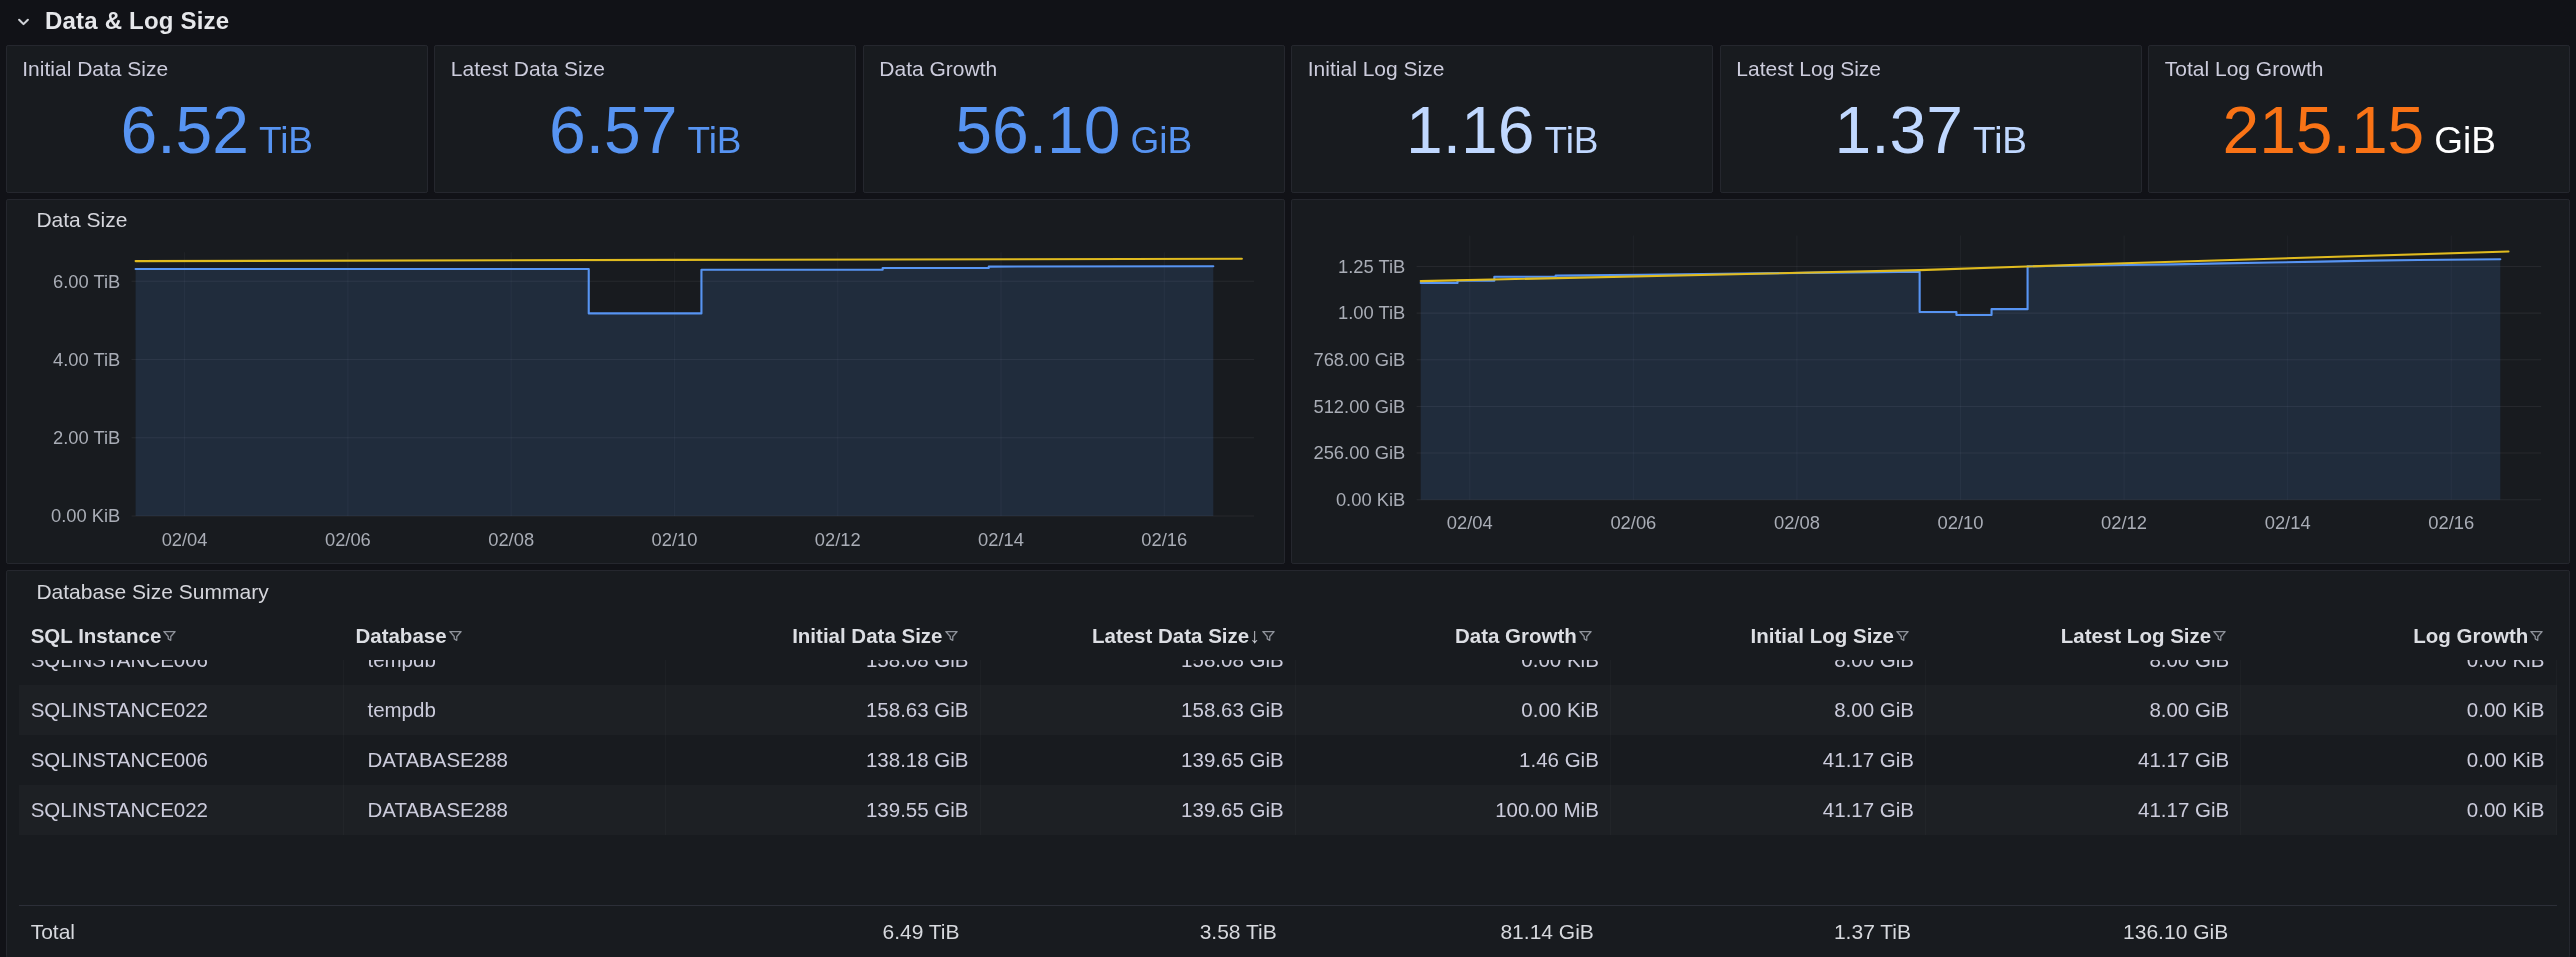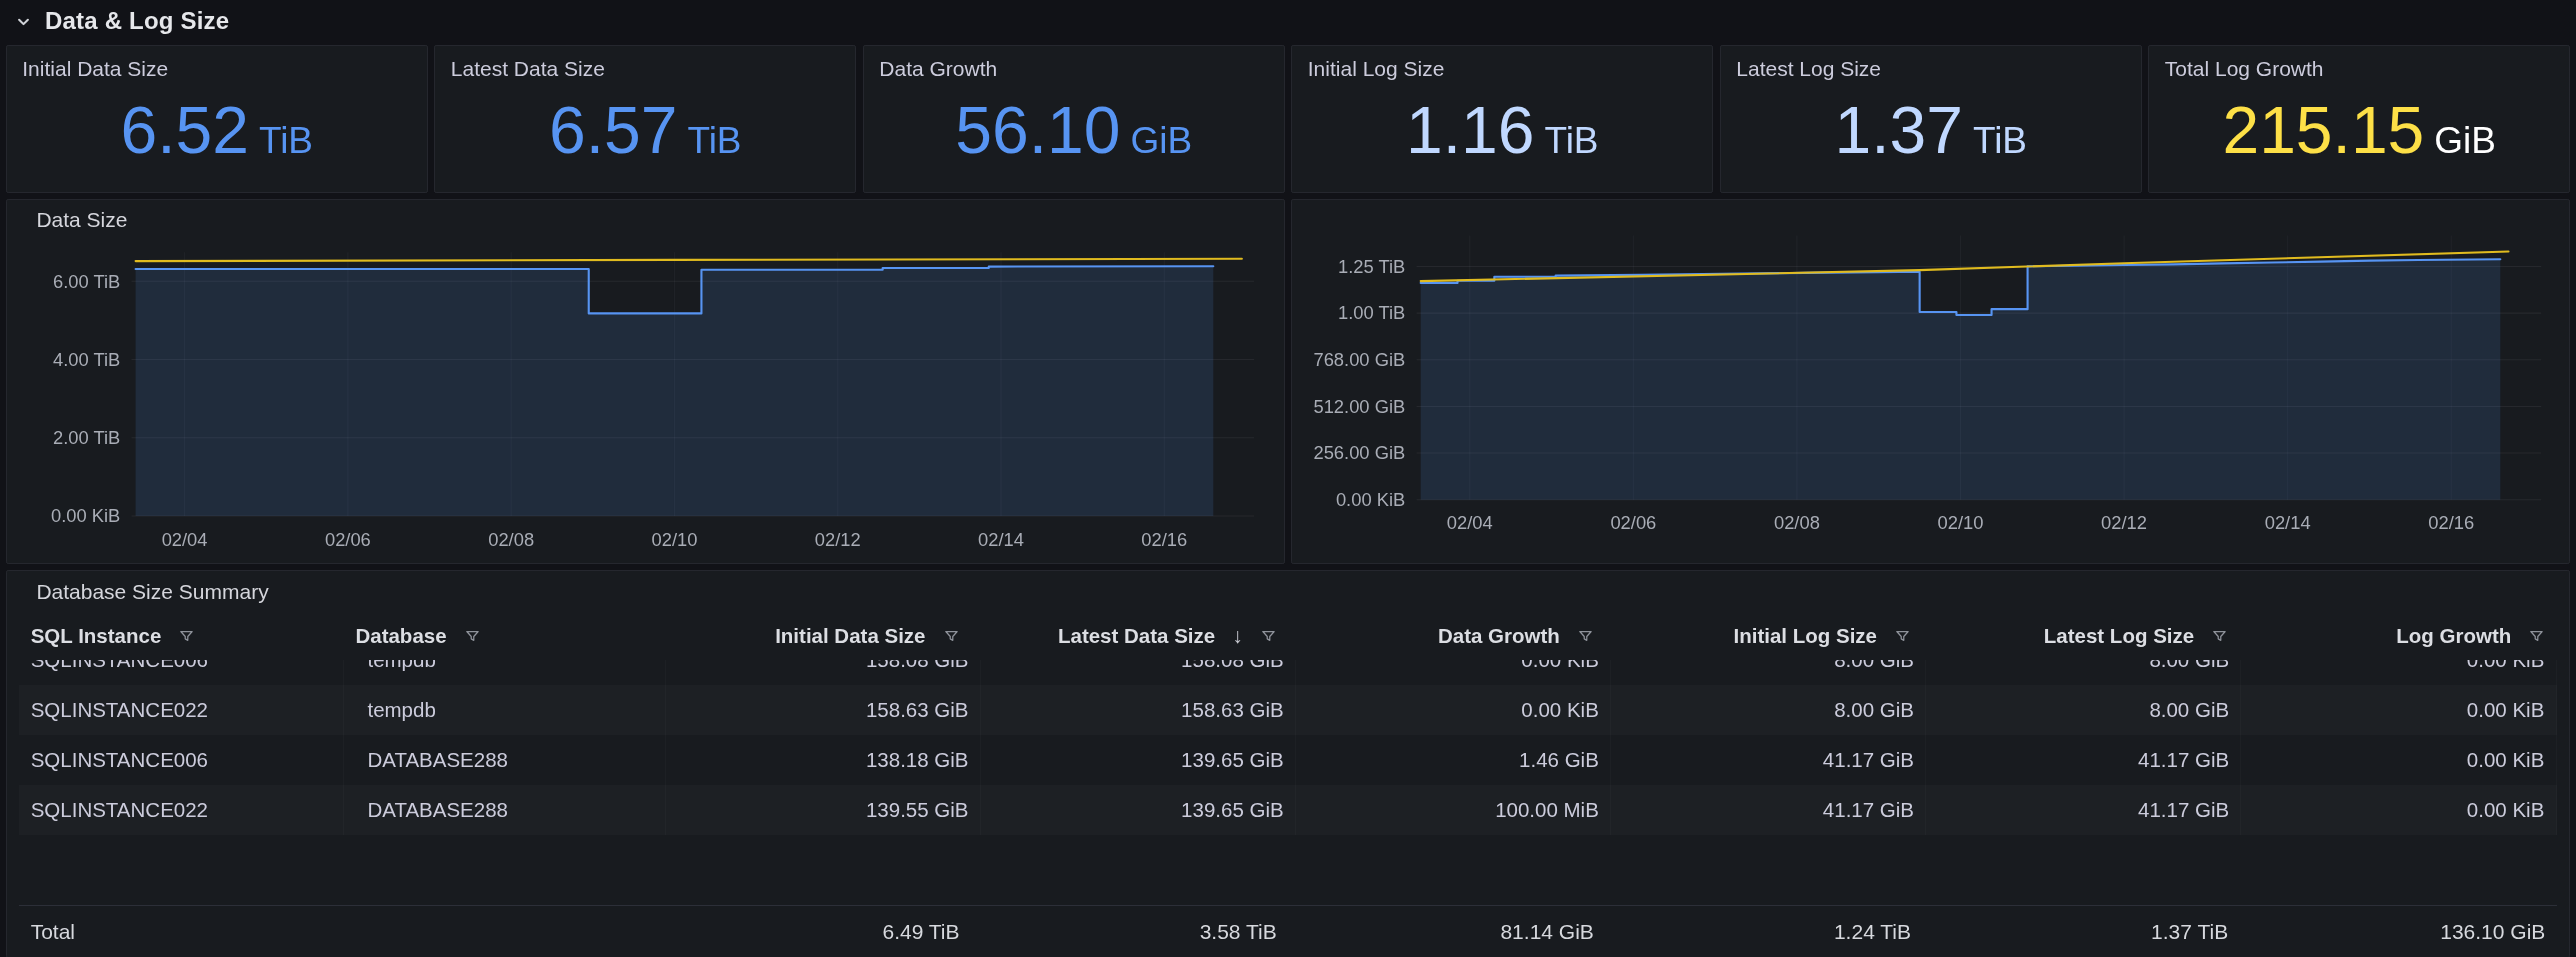--- a/index.html
+++ b/index.html
@@ -31,21 +31,21 @@
   .charts-row { display:flex; gap:6.4px; height:365px; }
   .chart-panel { flex:1; display:flex; flex-direction:column; padding:8.5px 12.7px 7px 12.7px; }
   .panel-title { font-size:21px; color:#d5d6dc; height:33px; flex:0 0 auto; cursor:pointer;margin-left:17px; }
   .chart { flex:1; width:100%; }
   .chart text { font-size:26px; fill:#a9adb6; font-family:"Liberation Sans",sans-serif; }
 
   
   .table-panel { flex:1; display:flex; flex-direction:column; padding:8.5px 12.7px 0 12.7px; overflow:hidden; }
   .tgrid { display:grid; grid-template-columns:12.8% 12.2% repeat(6,1fr); align-items:center; }
   .thead { height:47px; flex:0 0 auto; }
-  .th { display:flex; align-items:center; gap:17px; font-size:20.5px; font-weight:600; color:#dcdee3; padding:0 11.3px; white-space:nowrap; overflow:hidden; cursor:pointer; }
+  .th { display:flex; align-items:center; gap:0; font-size:20.5px; font-weight:600; color:#dcdee3; padding:0 11.3px; white-space:nowrap; overflow:hidden; cursor:pointer; }
   .th.right { justify-content:flex-end; }
   .th .funnel { flex:0 0 auto; }
   .th .sort { color:#c9cbd3; font-size:21px; }
   .tbody-viewport { flex:1; overflow:hidden; }
   .tbody { margin-top:-25px; }
   .tr { height:50px;gap:12px; }
   .tr:nth-child(even) { background:rgba(255,255,255,0.025); }
   .td { font-size:20.5px; color:#ccccdc; padding:0 11.3px; white-space:nowrap; overflow:hidden; text-overflow:ellipsis; border-right:0.7px solid rgba(255,255,255,0.025); height:50px; display:flex; align-items:center; }
   .td.right { justify-content:flex-end; }
   .tfoot { height:52px; flex:0 0 auto; border-top:1.4px solid #2c2f38; }
@@ -106,21 +106,21 @@
         <div class="inner">
           <span class="stat-value" style="color: rgb(192, 216, 255);">1.37</span>
           <span class="stat-unit" style="color: rgb(192, 216, 255);">TiB</span>
         </div>
       </div>
     </div>
       <div class="panel stat-panel">
       <div class="stat-title">Total Log Growth</div>
       <div class="stat-value-wrap">
         <div class="inner">
-          <span class="stat-value" style="color: #fde047;">215.15</span>
+          <span class="stat-value" style="color: #f97316;">215.15</span>
           <span class="stat-unit" style="color: rgb(255, 255, 255);">GiB</span>
         </div>
       </div>
     </div>
     </div>
 
   <div class="charts-row">
     <div class="panel chart-panel">
       <div class="panel-title">Data Size</div>
       <svg class="chart" id="chart0" viewBox="0 0 1772 446">
@@ -282,20 +282,19 @@
             <div class="td right">0.00 KiB</div>
           </div>
         </div>
     </div>
     <div class="tfoot tgrid" id="tfoot">
         <div class="td left">Total</div>
         <div class="td left"></div>
         <div class="td right">6.49 TiB</div>
         <div class="td right">3.58 TiB</div>
         <div class="td right">81.14 GiB</div>
-        <div class="td right">1.24 TiB</div>
         <div class="td right">1.37 TiB</div>
         <div class="td right">136.10 GiB</div>
       </div>
   </div>
 
 </div>
 
 
 </body></html>

